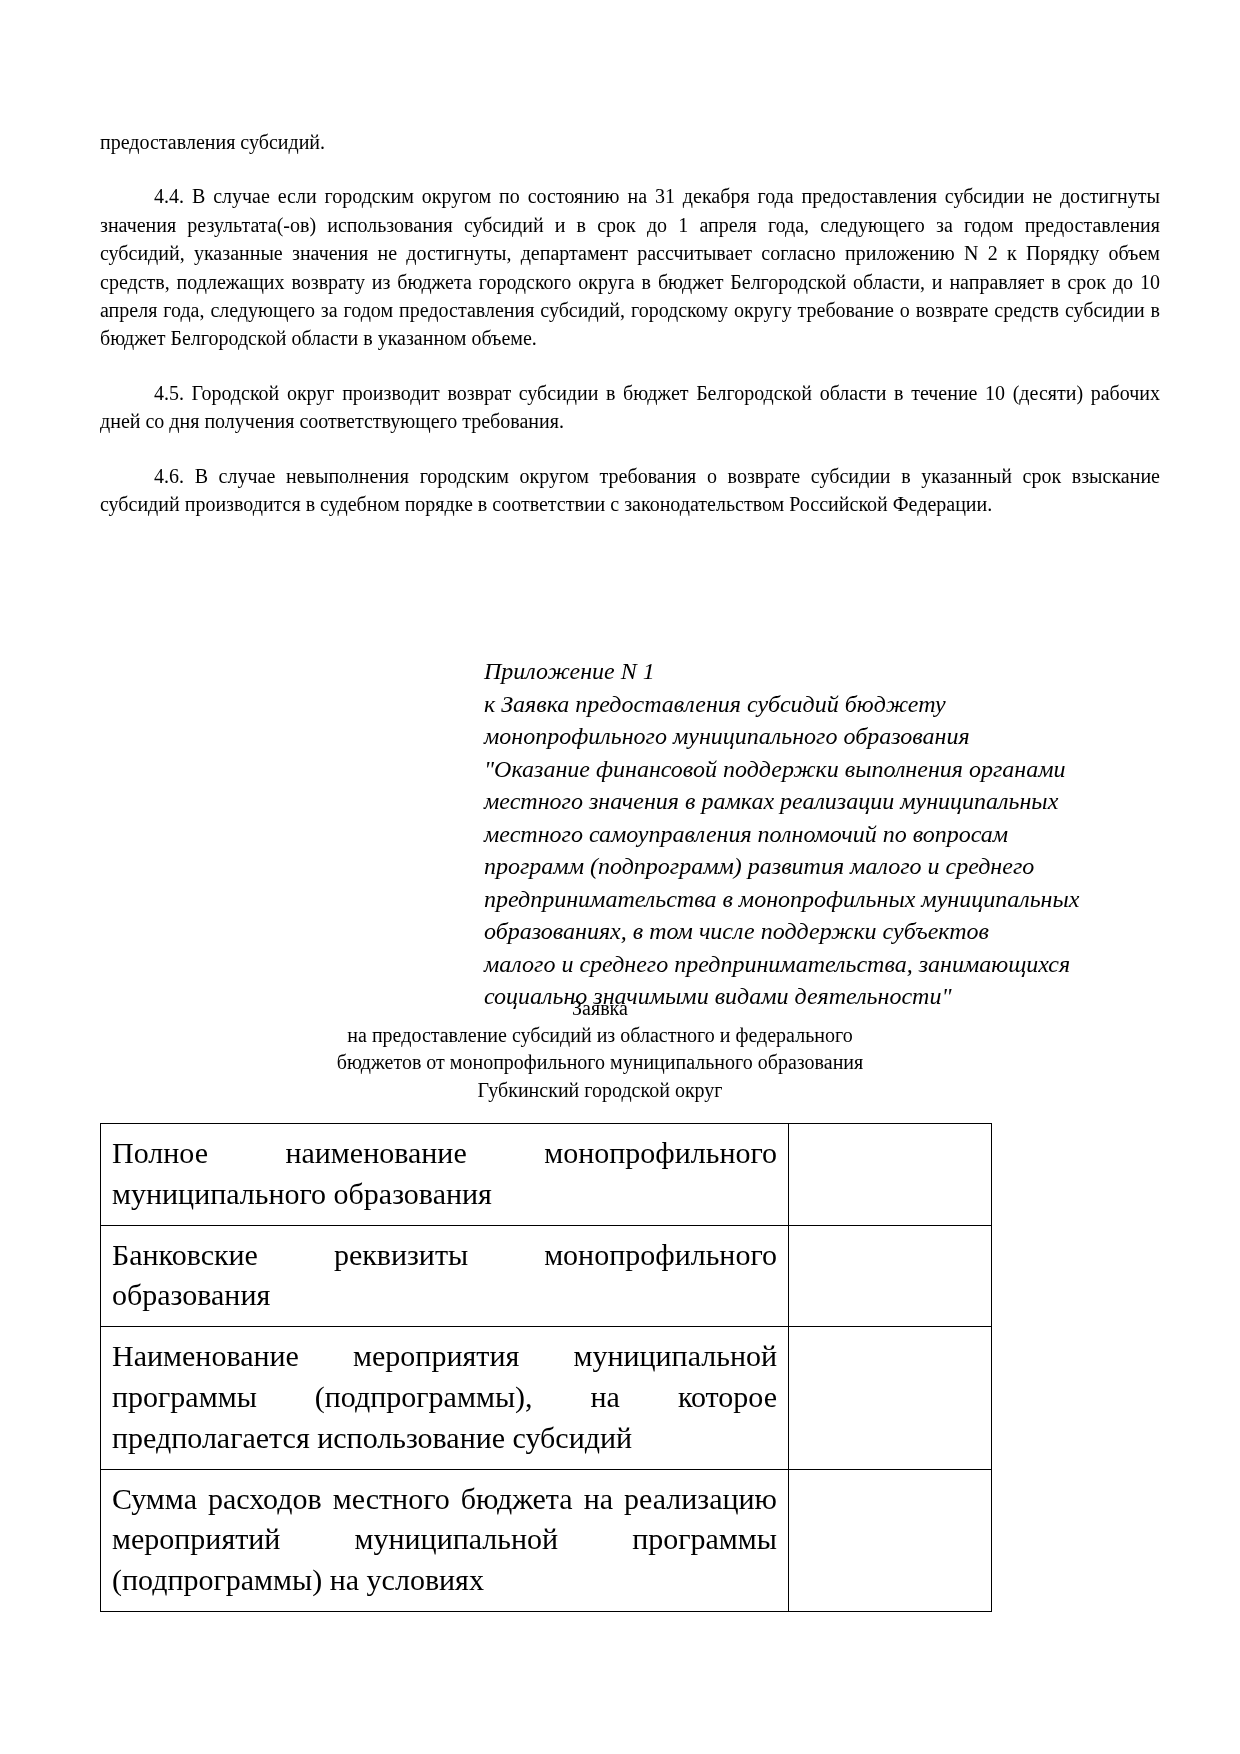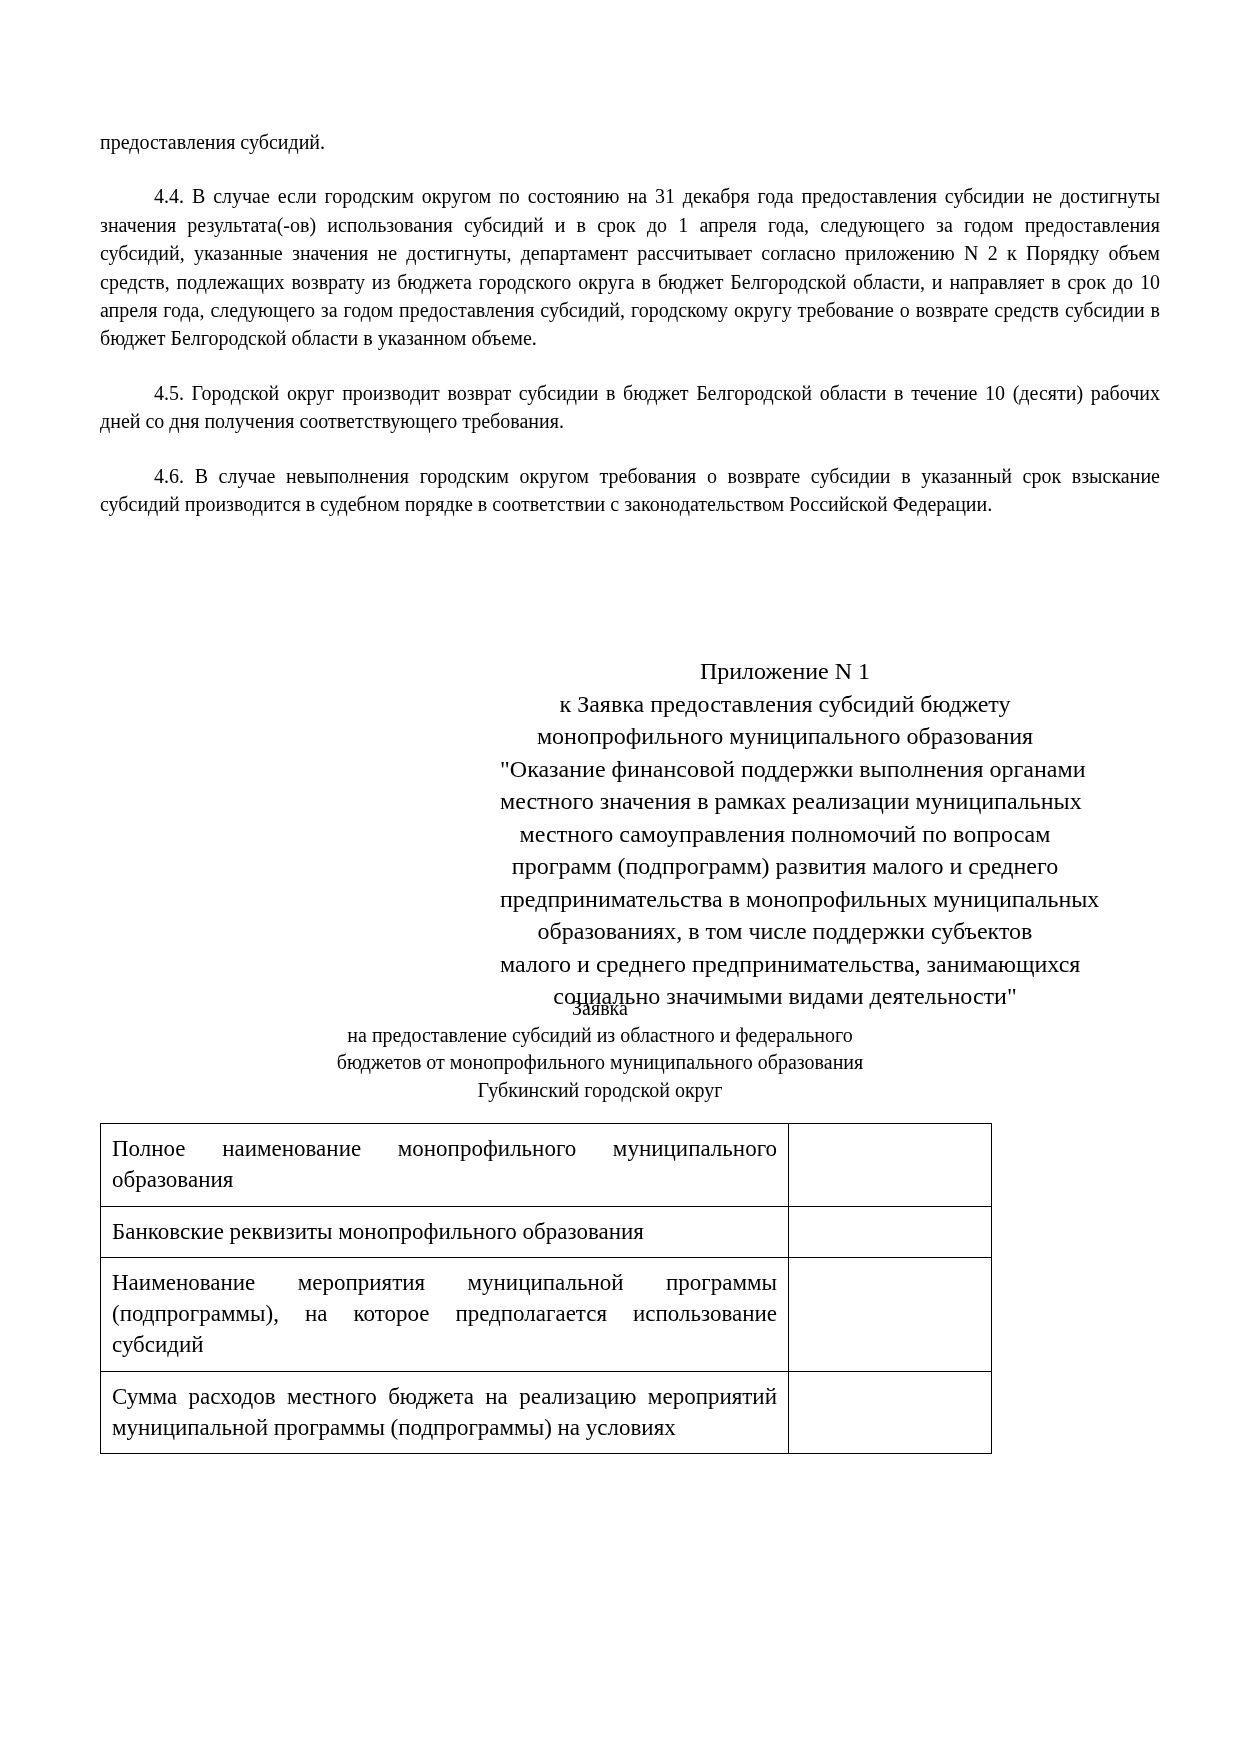--- a/index.html
+++ b/index.html
@@ -33,26 +33,27 @@
     hyphens: none;
   }
   p.body-text.indented {
     text-indent: 54px;
   }
   .gap-md { height: 26px; }
 
   
   .appendix-block {
     position: absolute;
-    left: 500px;
+    left: 484px;
     top: 655px;
     width: 570px;
-    text-align: center;
+    text-align: left;
     font-size: 24px;
     line-height: 1.355;
+    font-style: italic;
   }
   .appendix-block .line {
     white-space: nowrap;
   }
 
   
   .doc-title {
     position: absolute;
     left: 100px;
     top: 995px;
@@ -67,21 +68,21 @@
     position: absolute;
     left: 100px;
     top: 1123px;
     width: 845px;
     border-collapse: collapse;
     table-layout: fixed;
   }
   .form-table td {
     border: 1.5px solid #000000;
     padding: 9px 11px 10px 11px;
-    font-size: 23px;
+    font-size: 30px;
     line-height: 1.36;
     text-align: justify;
     text-justify: inter-word;
     vertical-align: top;
   }
   .form-table td.label-cell { width: 665px; }
   .form-table td.value-cell { width: 180px; }
 </style>
 </head>
 <body>

